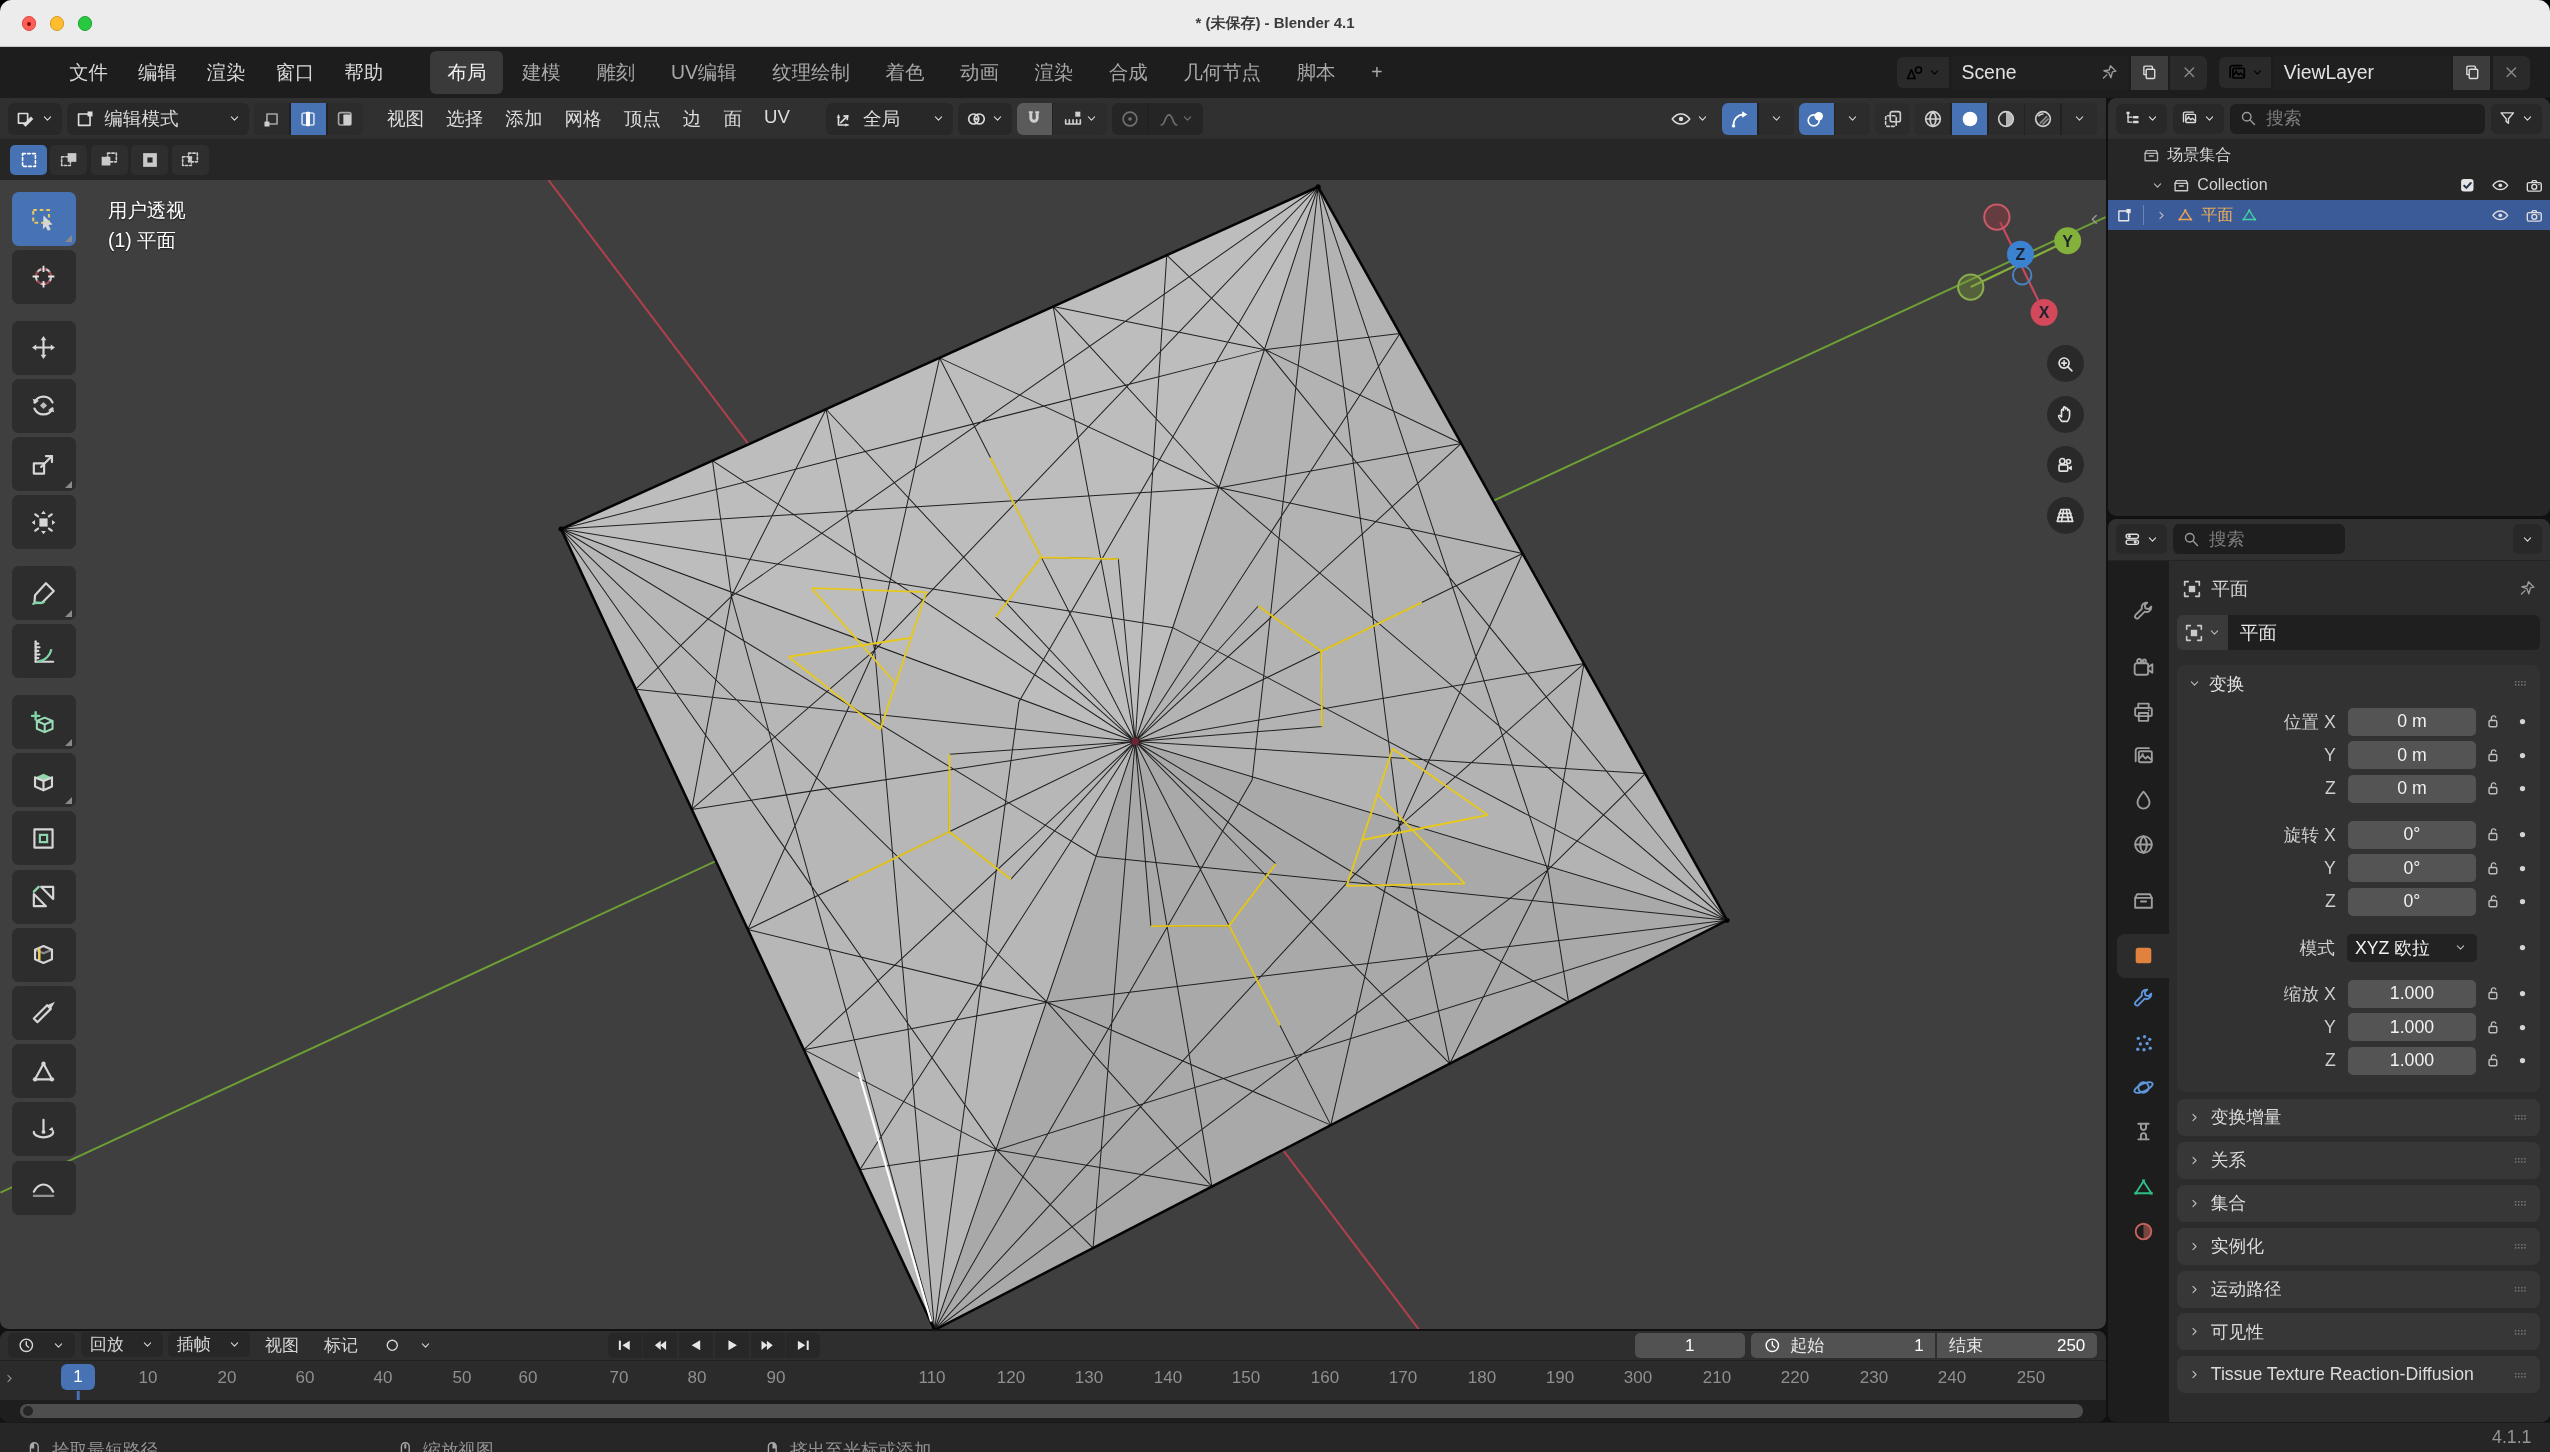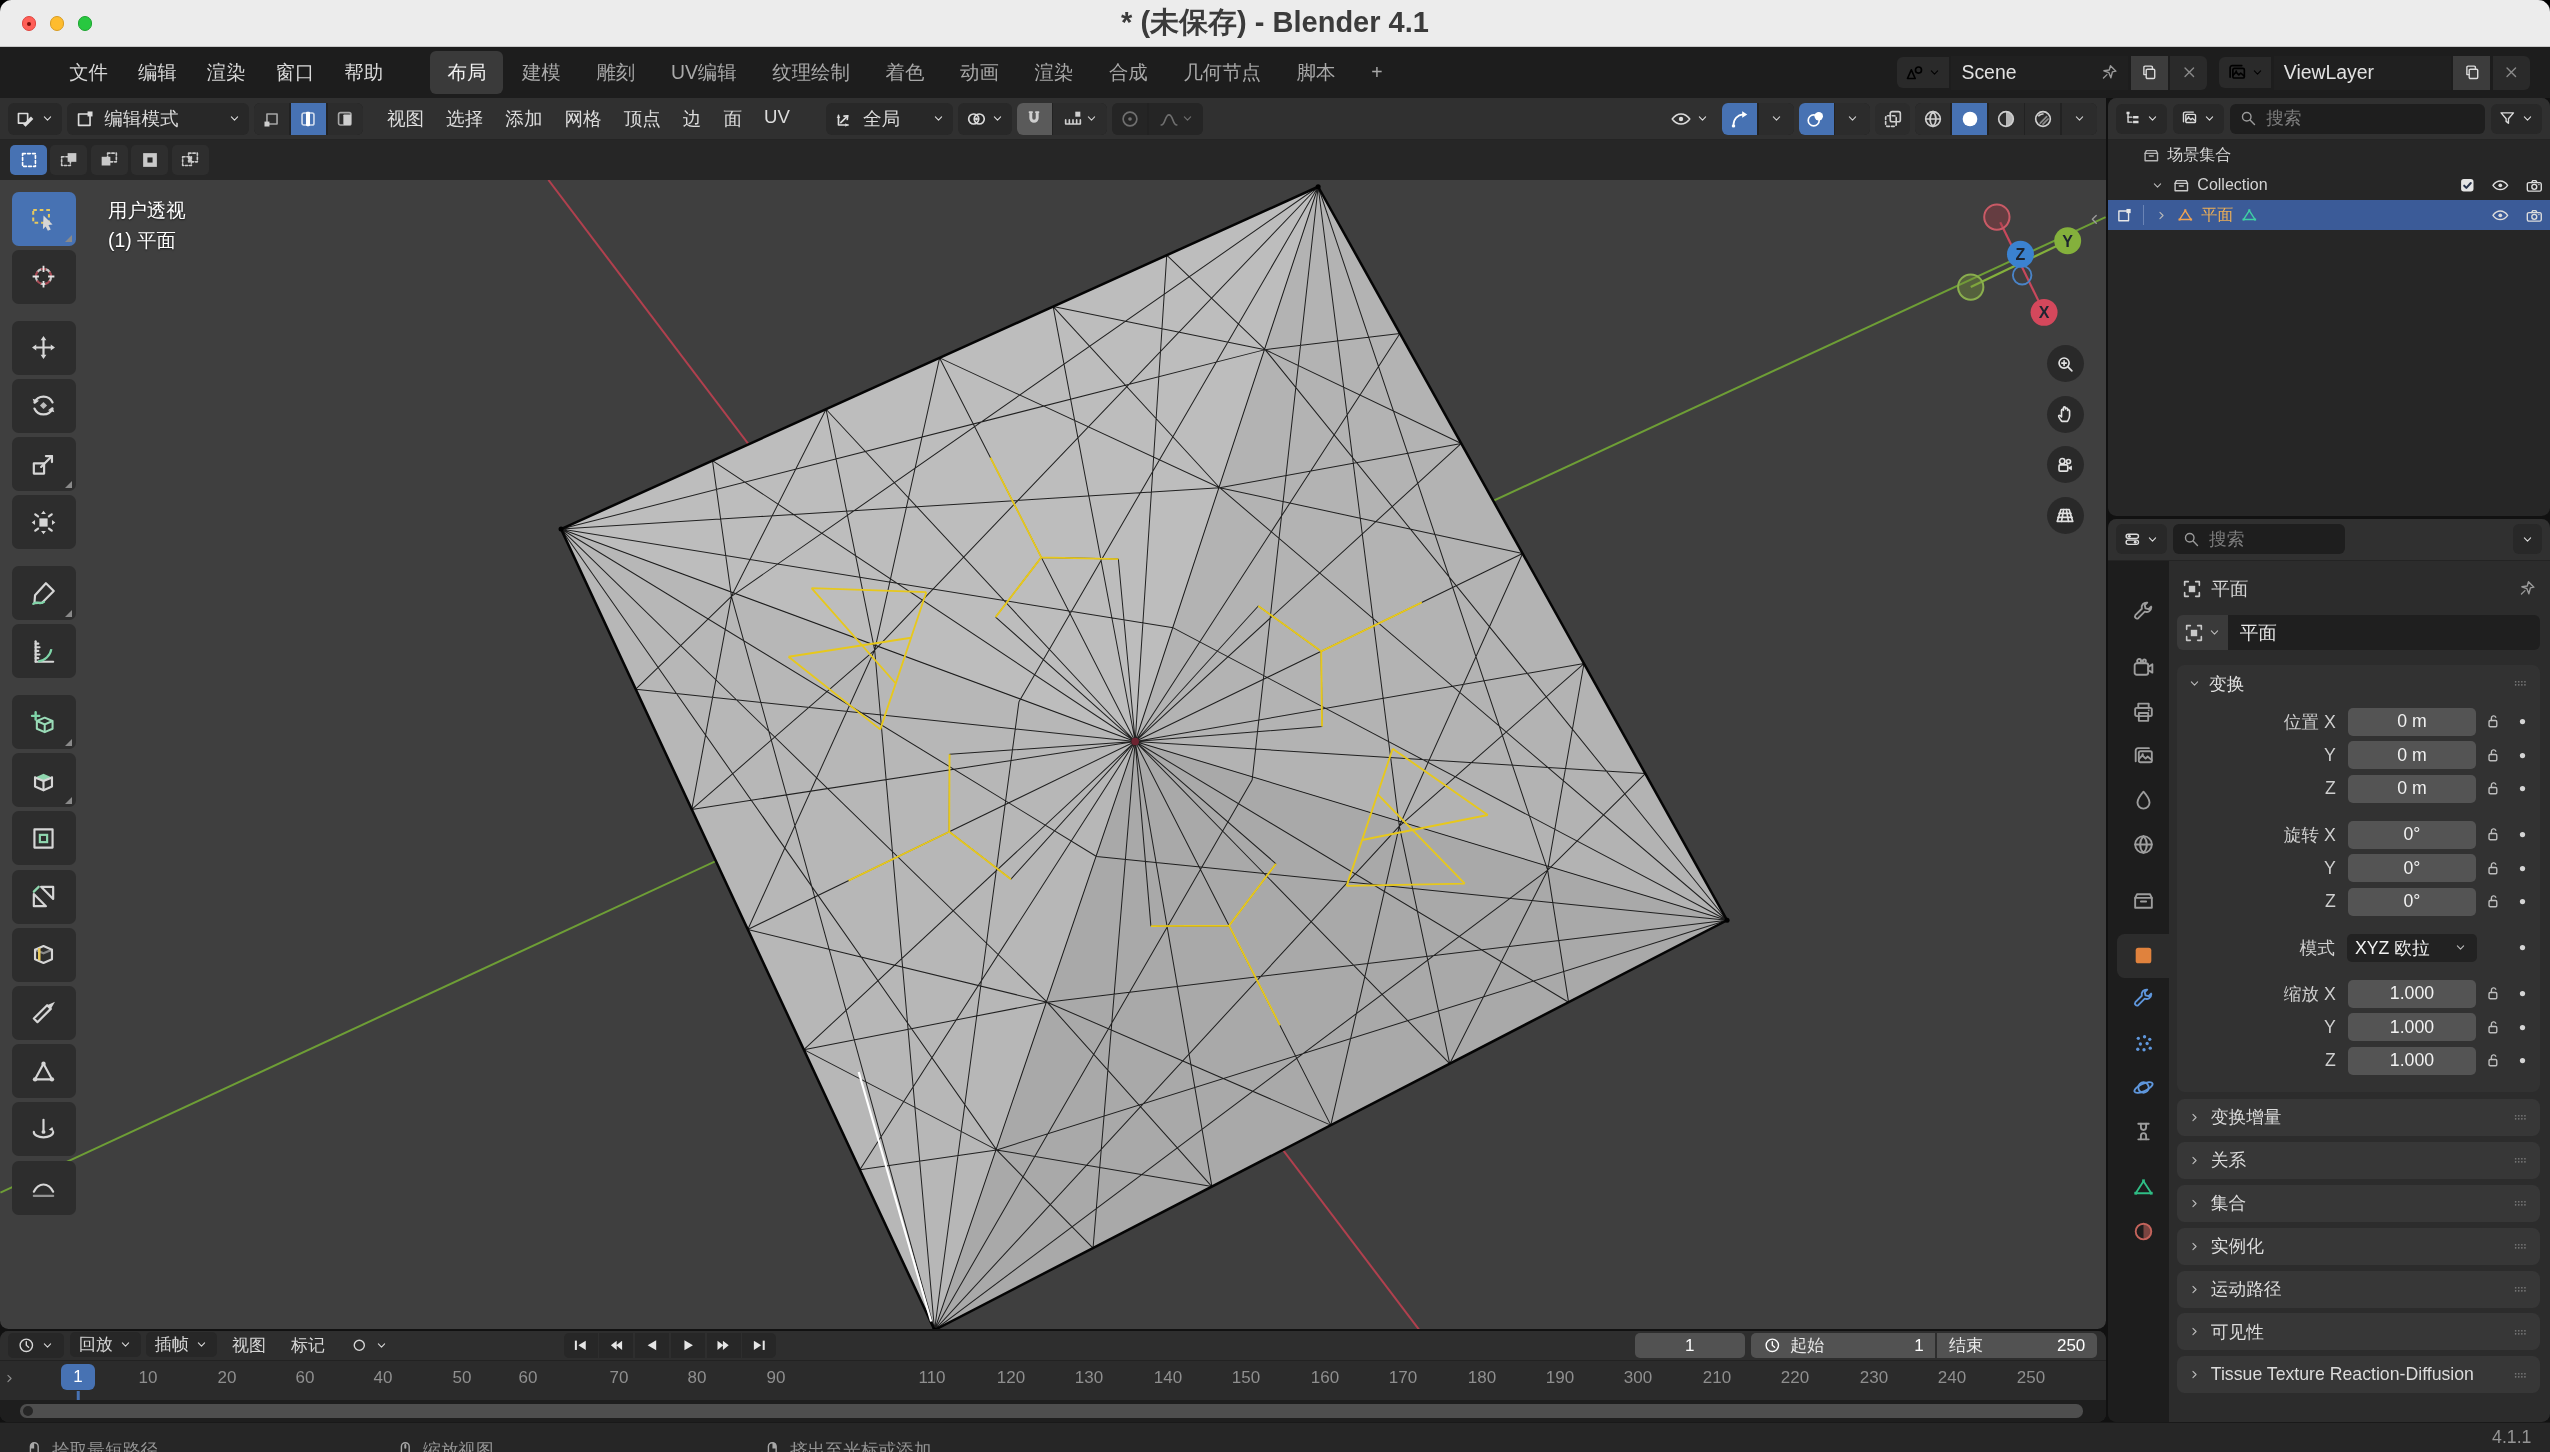--- a/index.html
+++ b/index.html
@@ -6,21 +6,21 @@
   *{box-sizing:border-box;font-family:"Liberation Sans","DejaVu Sans",sans-serif;}
   .win{position:relative;width:2550px;height:1452px;background:#161616;overflow:hidden;border-radius:11.8px 11.8px 0 0;}
   
   .titlebar{position:relative;height:47px;background:#ececec;display:flex;align-items:center;justify-content:center;border-bottom:0.8px solid #c8c8c8;}
   .lights{position:absolute;left:22px;top:0;height:47px;display:flex;align-items:center;gap:13.5px;}
   .light{width:14.3px;height:14.3px;border-radius:50%;position:relative;}
   .light.red{background:#ff5f57;border:0.8px solid #e0443e;}
   .light.red::after{content:"";position:absolute;left:4.2px;top:4.2px;width:4.2px;height:4.2px;border-radius:50%;background:#7e0d08;}
   .light.yellow{background:#febc2e;border:0.8px solid #d89c22;}
   .light.green{background:#28c840;border:0.8px solid #1da430;}
-  .title-text{font-size:29px;font-weight:700;color:#3b3b3b;}
+  .title-text{font-size:15px;font-weight:700;color:#3b3b3b;}
   
   .topbar{height:51px;background:#1d1d1d;display:flex;align-items:center;padding:0 11.8px;gap:3.4px;}
   .menu-item{color:#d8d8d8;font-size:19.4px;padding:6.7px 15px;border-radius:5px;cursor:default;}
   .ws-tabs{display:flex;align-items:center;margin-left:29px;gap:1.7px;}
   .ws-tab{color:#a9a9a9;font-size:19.4px;padding:7.6px 17px;border-radius:5.9px;}
   .ws-tab.active{background:#3a3a3a;color:#f1f1f1;}
   .tb-spacer{flex:1;}
   .id-block{display:flex;align-items:center;gap:2.5px;margin-right:8.4px;}
   .id-icon-btn{display:flex;align-items:center;background:#2a2a2a;border-radius:5.9px 0 0 5.9px;padding:4.2px 6.7px;gap:1.7px;}
   .id-field{display:flex;align-items:center;background:#202020;height:34px;padding:0 10px;width:177px;color:#e2e2e2;font-size:19.4px;gap:6.7px;}
@@ -52,21 +52,21 @@
   .tool-btn{width:64px;height:54px;background:#2d2d2d;border-radius:6.7px;display:flex;align-items:center;justify-content:center;color:#d6d6d6;position:relative;}
   .tool-btn.active{background:#4772b3;}
   .tool-btn .corner{position:absolute;right:3.4px;bottom:3.4px;width:0;height:0;border-left:7.6px solid transparent;border-bottom:7.6px solid #8a8a8a;}
   .tool-gap{height:8.4px;}
   .nav-btns{position:absolute;right:22px;top:165px;display:flex;flex-direction:column;gap:13.5px;}
   .nav-btn{width:37px;height:37px;border-radius:50%;background:rgba(38,38,38,.85);display:flex;align-items:center;justify-content:center;color:#e2e2e2;}
   .collapse-arrow{position:absolute;right:1.7px;top:30px;color:#9a9a9a;}
   
   .timeline{height:91px;display:flex;flex-direction:column;background:#2b2b2b;border-radius:8.4px;overflow:hidden;}
   .tl-header{height:30px;background:#2e2e2e;display:flex;align-items:center;padding:0 8.4px;gap:6.7px;border-bottom:0.8px solid #222;}
-  .tl-btn{display:flex;align-items:center;gap:5px;background:#272727;border-radius:5px;height:25px;padding:0 8.4px;color:#d6d6d6;font-size:17px;}
+  .tl-btn{display:flex;align-items:center;gap:16px;background:#272727;border-radius:5px;height:25px;padding:0 8.4px;color:#d6d6d6;font-size:17px;}
   .tl-flat{color:#d6d6d6;font-size:17px;padding:1.7px 10px;}
   .transport{display:flex;gap:1.7px;margin-left:160px;}
   .tr-btn{width:34px;height:25px;background:#272727;display:flex;align-items:center;justify-content:center;color:#e6e6e6;}
   .tr-btn:first-child{border-radius:5px 0 0 5px;}
   .tr-btn:last-child{border-radius:0 5px 5px 0;}
   .tl-spacer{flex:1;}
   .frame-field{width:110px;height:25px;background:#525252;border-radius:5px;color:#fff;font-size:17px;display:flex;align-items:center;justify-content:center;}
   .range-group{display:flex;gap:1.7px;}
   .range-seg{height:25px;background:#525252;color:#fff;font-size:17px;display:flex;align-items:center;gap:8.4px;padding:0 11.8px;}
   .range-seg .lbl{color:#e8e8e8;}

